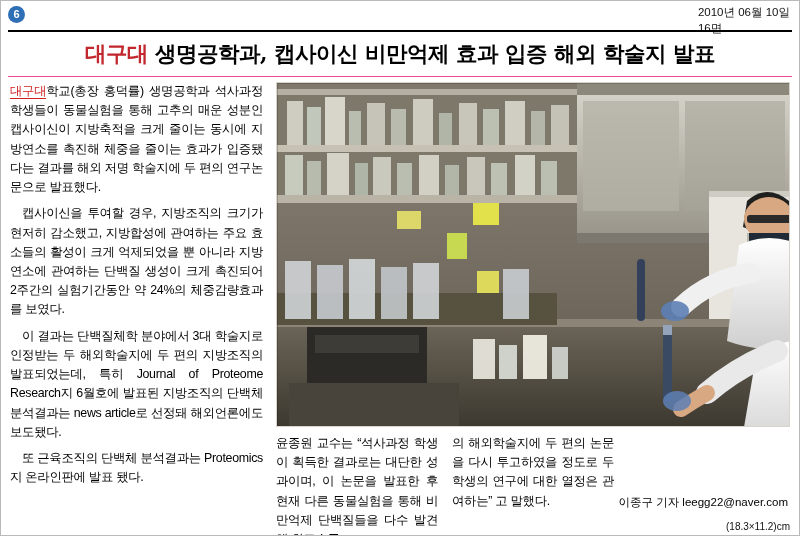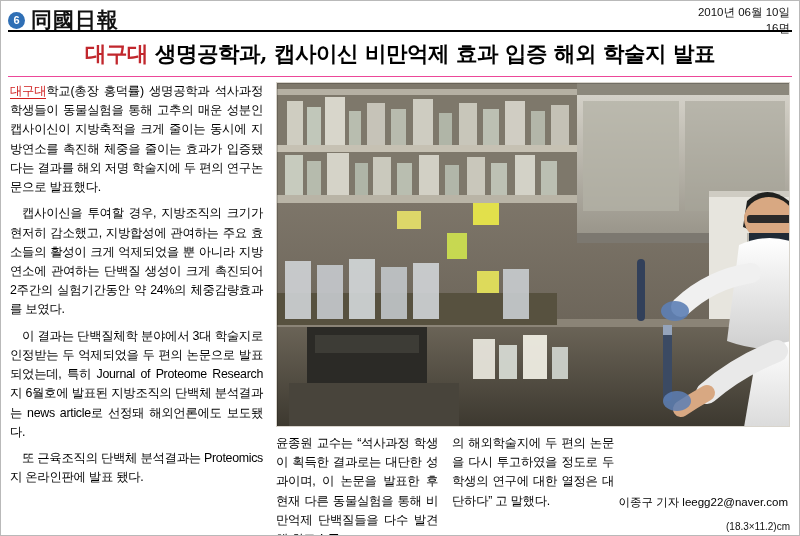--- a/index.html
+++ b/index.html
@@ -47,21 +47,20 @@
     font-family: "DejaVu Serif", serif;
     font-size: 21px;
     font-weight: bold;
     letter-spacing: 1px;
     color: #111;
   }
   .issue-date {
     position: absolute;
     top: 5px;
     right: 10px;
-    text-align: right;
     font-size: 11.5px;
     color: #111;
     line-height: 1.35;
   }
   
   .headline-wrap {
     position: absolute;
     top: 30px;
     left: 8px;
     right: 8px;
@@ -164,38 +163,37 @@
 </style>
 </head>
 <body>
 
 <div class="page">
 
   <div class="masthead">
     <span class="logo-mark">
         <span>6</span>
       </span>
-    <span class="logo-text">同國日報</span>
   </div>
 
   <div class="issue-date">
     <div>2010년 06월 10일</div>
     <div>16면</div>
   </div>
 
   <div class="headline-wrap">
     <div class="headline"><span class="lead-mark">대구대</span><span> 생명공학과, 캡사이신 비만억제 효과 입증 해외 학술지 발표</span></div>
   </div>
 
   <div class="content">
 
     <div class="col-left">
       <p class="first"><span class="hl-red">대구대</span><span>학교(총장 홍덕률) 생명공학과 석사과정 학생들이 동물실험을 통해 고추의 매운 성분인 캡사이신이 지방축적을 크게 줄이는 동시에 지방연소를 촉진해 체중을 줄이는 효과가 입증됐다는 결과를 해외 저명 학술지에 두 편의 연구논문으로 발표했다.</span></p>
       <p class="indent">캡사이신을 투여할 경우, 지방조직의 크기가 현저히 감소했고, 지방합성에 관여하는 주요 효소들의 활성이 크게 억제되었을 뿐 아니라 지방연소에 관여하는 단백질 생성이 크게 촉진되어 2주간의 실험기간동안 약 24%의 체중감량효과를 보였다.</p>
-      <p class="indent">이 결과는 단백질체학 분야에서 3대 학술지로 인정받는 두 억제되었을 두 편의 논문으로 발표되었는데, 특히 Journal of Proteome Research지 6월호에 발표된 지방조직의 단백체 분석결과는 news article로 선정돼 해외언론에도 보도됐다.</p>
+      <p class="indent">이 결과는 단백질체학 분야에서 3대 학술지로 인정받는 두 해외학술지에 두 편의 지방조직의 발표되었는데, 특히 Journal of Proteome Research지 6월호에 발표된 지방조직의 단백체 분석결과는 news article로 선정돼 해외언론에도 보도됐다.</p>
       <p class="indent">또 근육조직의 단백체 분석결과는 Proteomics지 온라인판에 발표 됐다.</p>
     </div>
 
     <div class="photo">
       <svg width="514" height="345" viewBox="0 0 514 345" xmlns="http://www.w3.org/2000/svg">
         <defs>
           <linearGradient id="wall" x1="0" y1="0" x2="0" y2="1">
             <stop offset="0%" stop-color="#8d8578"></stop>
             <stop offset="100%" stop-color="#5f584d"></stop>
           </linearGradient>
@@ -325,21 +323,21 @@
 
         <rect x="0" y="0" width="514" height="345" fill="none" stroke="rgba(0,0,0,0.18)" stroke-width="2"></rect>
       </svg>
     </div>
 
     <div class="bottom-cols">
       <div class="bcol">
         <p>윤종원 교수는 “석사과정 학생이 획득한 결과로는 대단한 성과이며, 이 논문을 발표한 후 현재 다른 동물실험을 통해 비만억제 단백질들을 다수 발견해 최고수준</p>
       </div>
       <div class="bcol">
-        <p>의 해외학술지에 두 편의 논문을 다시 투고하였을 정도로 두 학생의 연구에 대한 열정은 대단하다” 고 말했다.</p>
+        <p>의 해외학술지에 두 편의 논문을 다시 투고하였을 정도로 두 학생의 연구에 대한 열정은 관여하는” 고 말했다.</p>
       </div>
       <div class="bcol">
         <p></p>
       </div>
     </div>
   </div>
 
   <div class="byline">이종구 기자 leegg22@naver.com</div>
   <div class="dimension">(18.3×11.2)cm</div>
 

